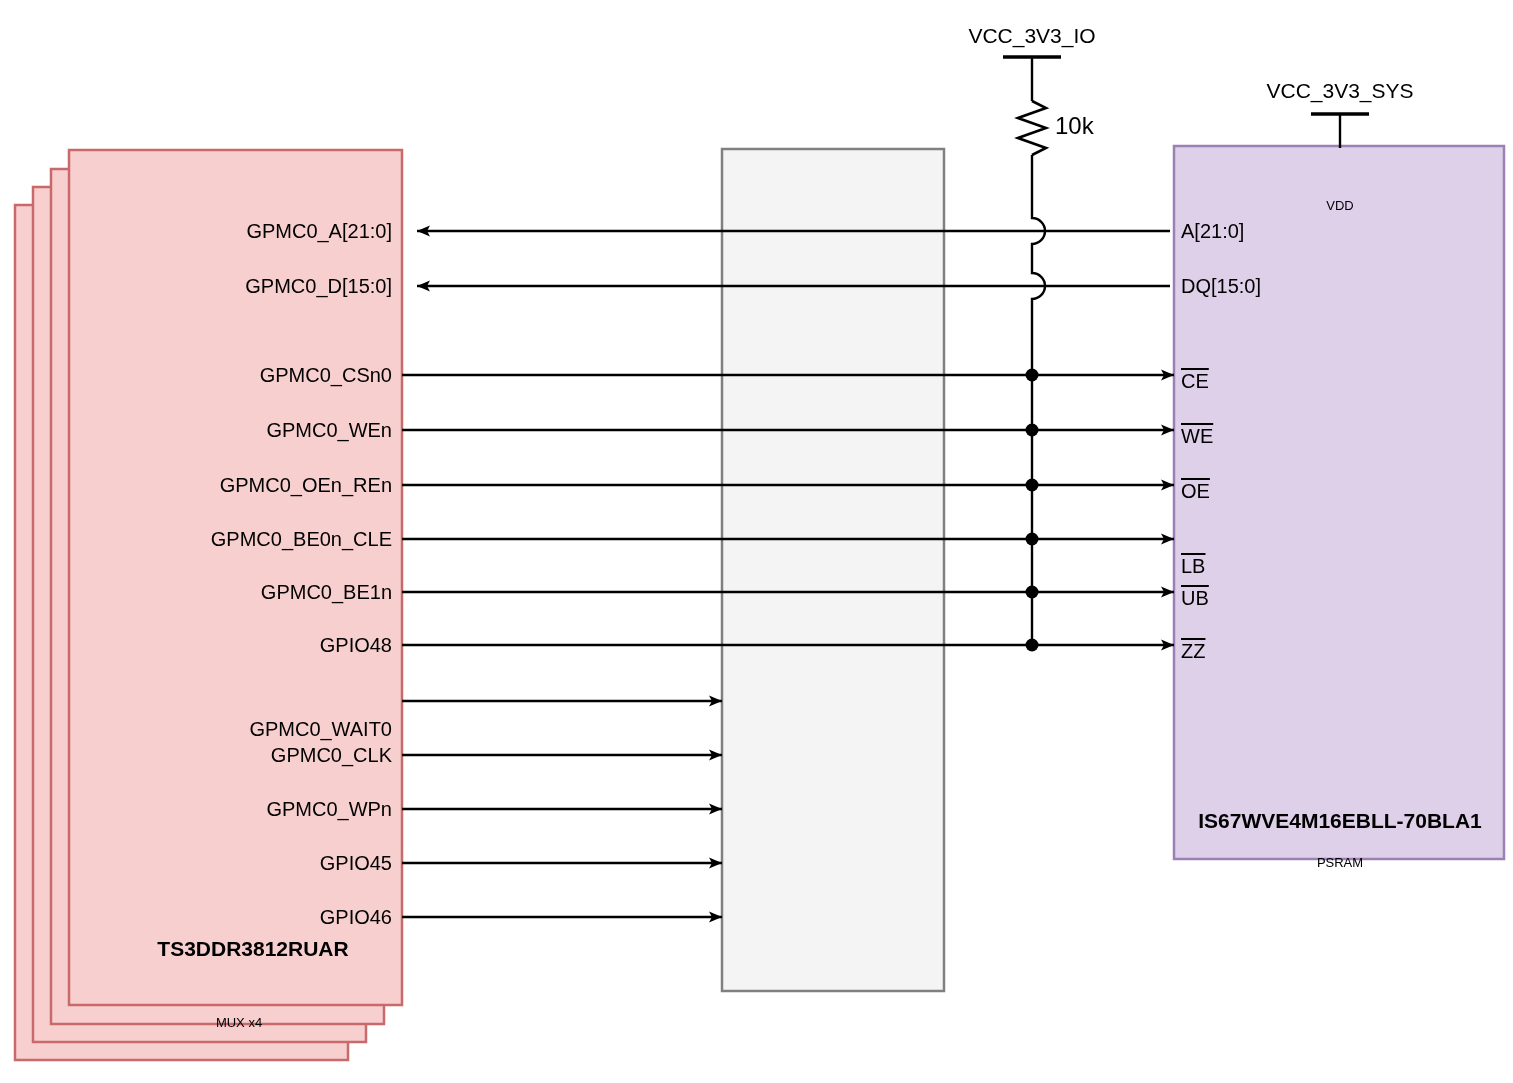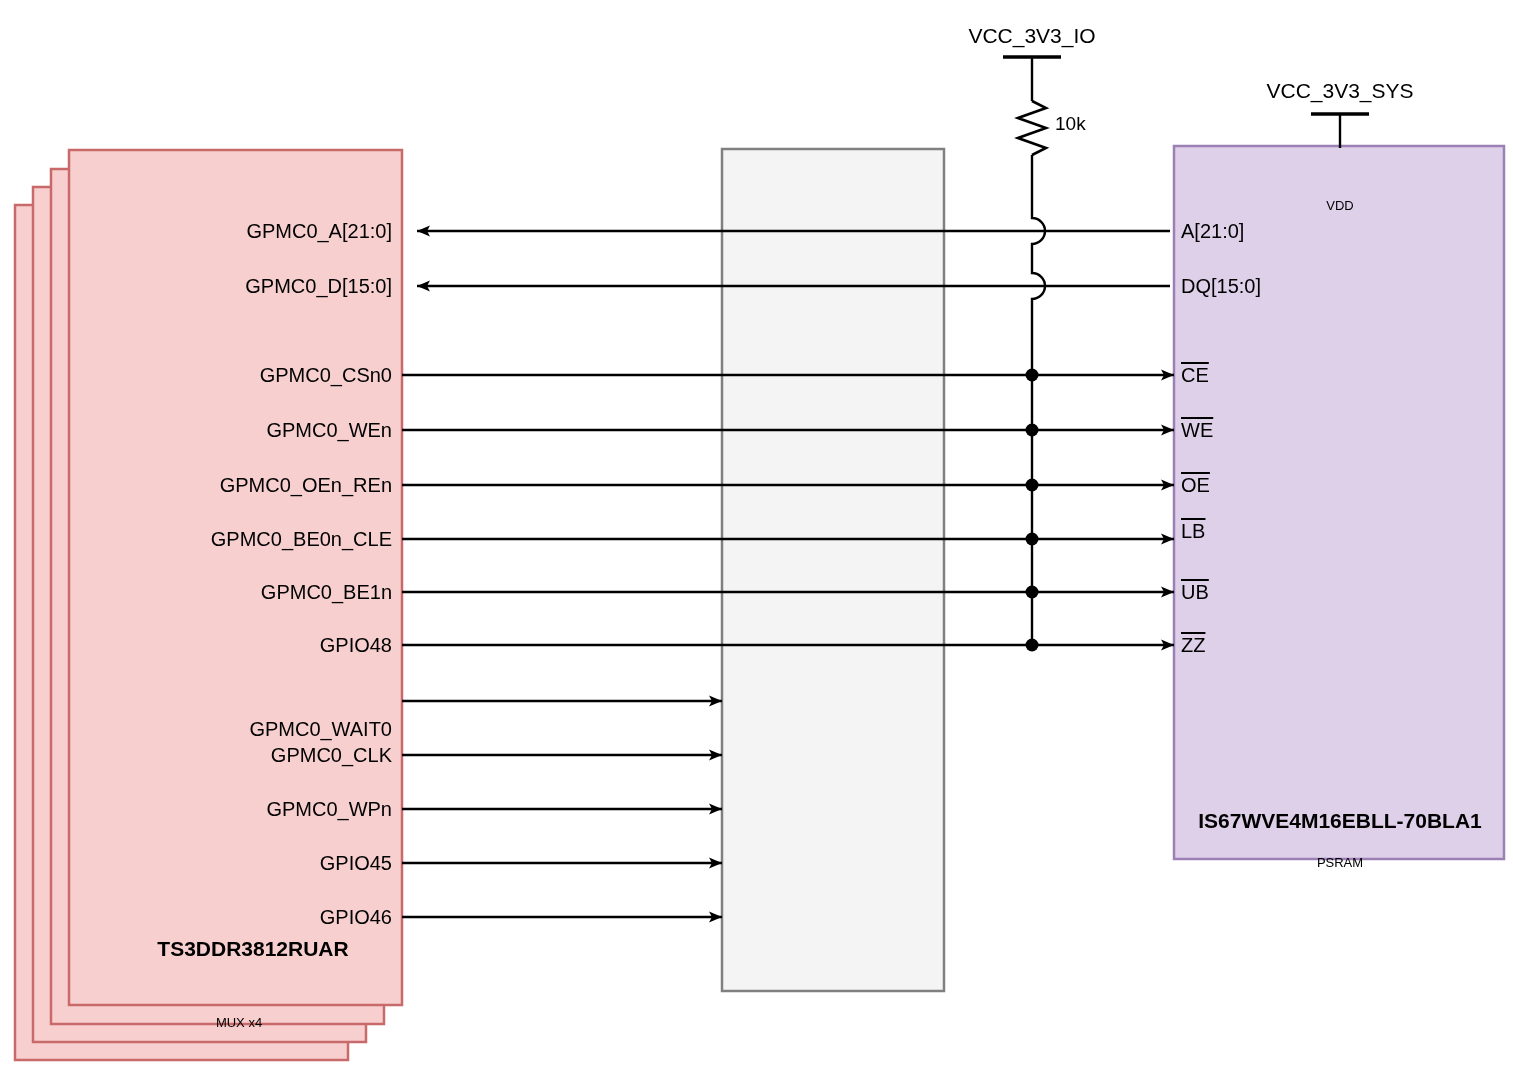--- a/index.html
+++ b/index.html
@@ -38,34 +38,35 @@
   .pin-right {
     text-align: left;
     transform: translateY(-50%);
   }
   .ctr {
     text-align: center;
     transform: translate(-50%, -50%);
   }
   .ovl {
     text-decoration: overline;
+    margin-top: 6px;
   }
   .blk-title {
     font-size: 21px;
     font-weight: bold;
   }
   .blk-sub {
     font-size: 13px;
     margin-top: 25px;
   }
   .net-name {
     font-size: 21px;
   }
   .res-val {
-    font-size: 19px;
+    font-size: 24px;
   }
   .fp-text {
     font-size: 21px;
     font-weight: bold;
     line-height: 1.28;
   }
 </style>
 </head>
 <body>
 
@@ -173,20 +174,20 @@
   <div class="lbl ctr blk-sub" style="left:239px; top:997px;">MUX x4</div>
 
 
   <div class="lbl ctr blk-sub" style="left:1340px; top:180px;">VDD</div>
 
   <div class="lbl pin-right" style="left:1181px; top:231px;">A[21:0]</div>
   <div class="lbl pin-right" style="left:1181px; top:286px;">DQ[15:0]</div>
   <div class="lbl pin-right ovl" style="left:1181px; top:375px;">CE</div>
   <div class="lbl pin-right ovl" style="left:1181px; top:430px;">WE</div>
   <div class="lbl pin-right ovl" style="left:1181px; top:485px;">OE</div>
-  <div class="lbl pin-right ovl" style="left:1181px; top:531px;">LB</div>
+  <div class="lbl pin-right ovl" style="left:1181px; top:560px;">LB</div>
   <div class="lbl pin-right ovl" style="left:1181px; top:592px;">UB</div>
   <div class="lbl pin-right ovl" style="left:1181px; top:645px;">ZZ</div>
 
   <div class="lbl ctr blk-title" style="left:1340px; top:784px;margin-top:36px;">IS67WVE4M16EBLL-70BLA1</div>
   <div class="lbl ctr blk-sub" style="left:1340px; top:837px;">PSRAM</div>
 
 </div>
 
 </body></html>

